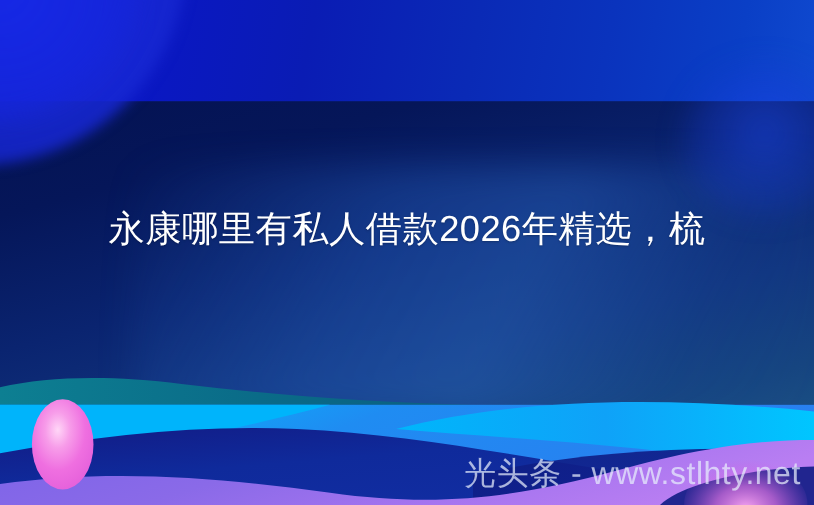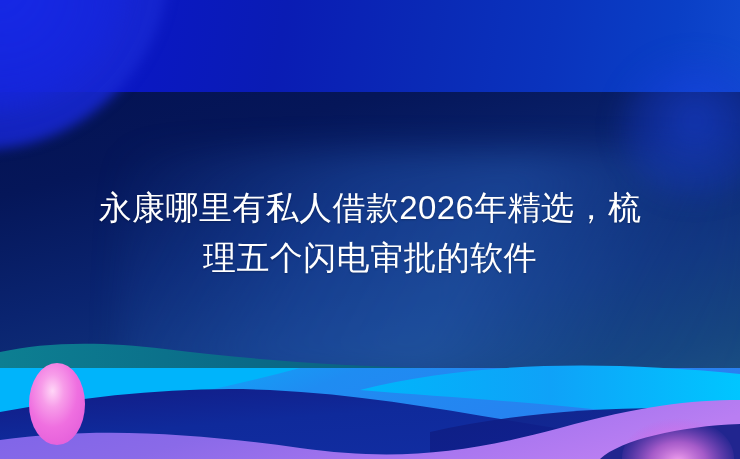--- a/index.html
+++ b/index.html
@@ -253,19 +253,19 @@
       <path d="M0,140 C100,126 200,134 300,148 C400,162 470,152 560,128 C640,106 690,100 740,100 L740,159 L0,159 Z" fill="url(#gViolet)"></path>
 
       <path d="M600,159 C620,140 680,126 740,124 L740,159 Z" fill="#111c84" opacity="0.9"></path>
 
       <ellipse cx="678" cy="158" rx="56" ry="40" fill="url(#gPinkGlow)"></ellipse>
 
       <ellipse cx="57" cy="104" rx="28" ry="41" fill="url(#gOrb)"></ellipse>
     </svg>
   </div>
 
+  <div class="watermark">光头条 - www.stlhty.net</div>
 
   <div class="title">
     <div>永康哪里有私人借款2026年精选，梳</div>
-    <div>理五个闪电审批的软件</div>
   </div>
 
 </div>
 
 </body></html>

